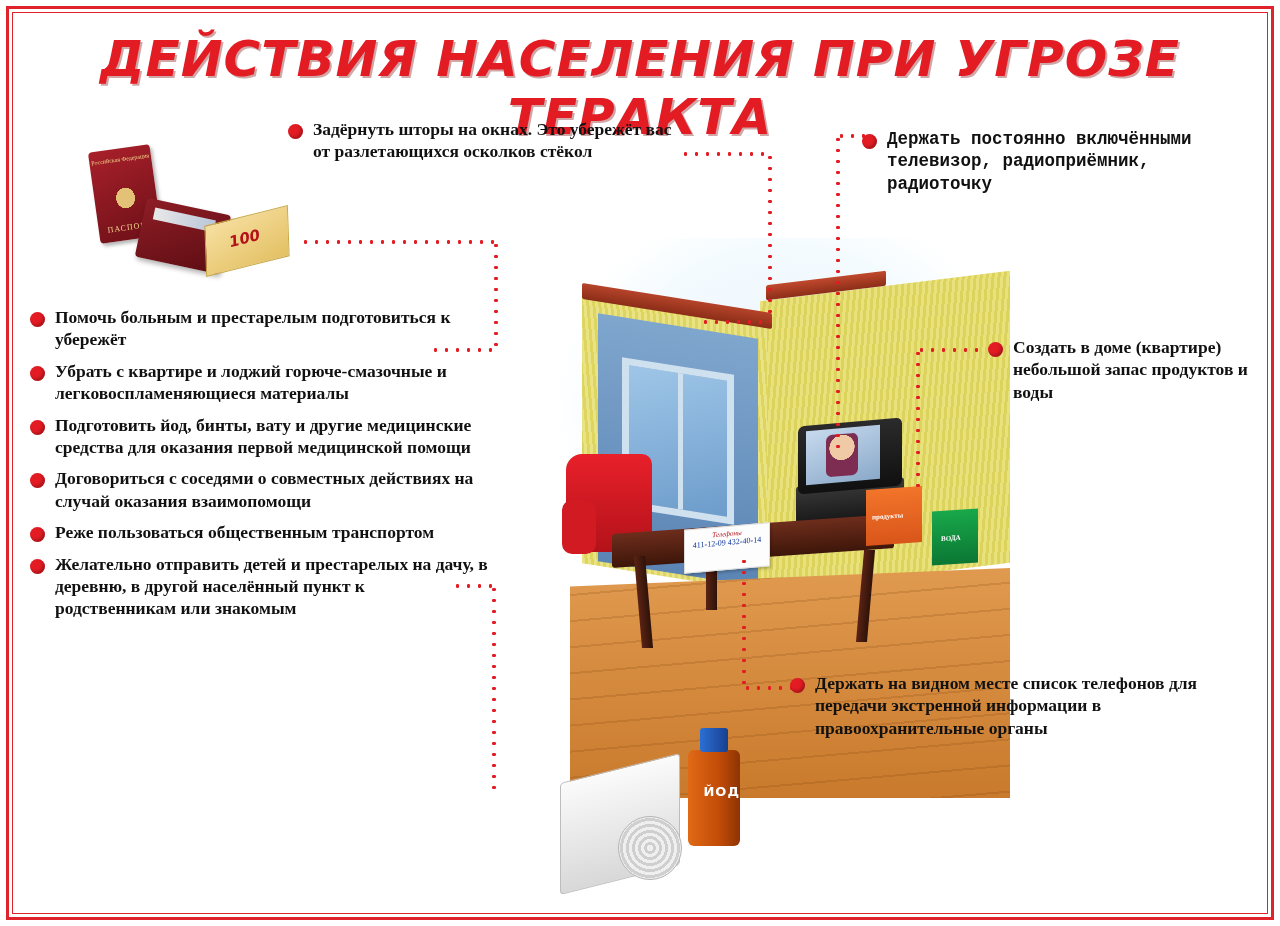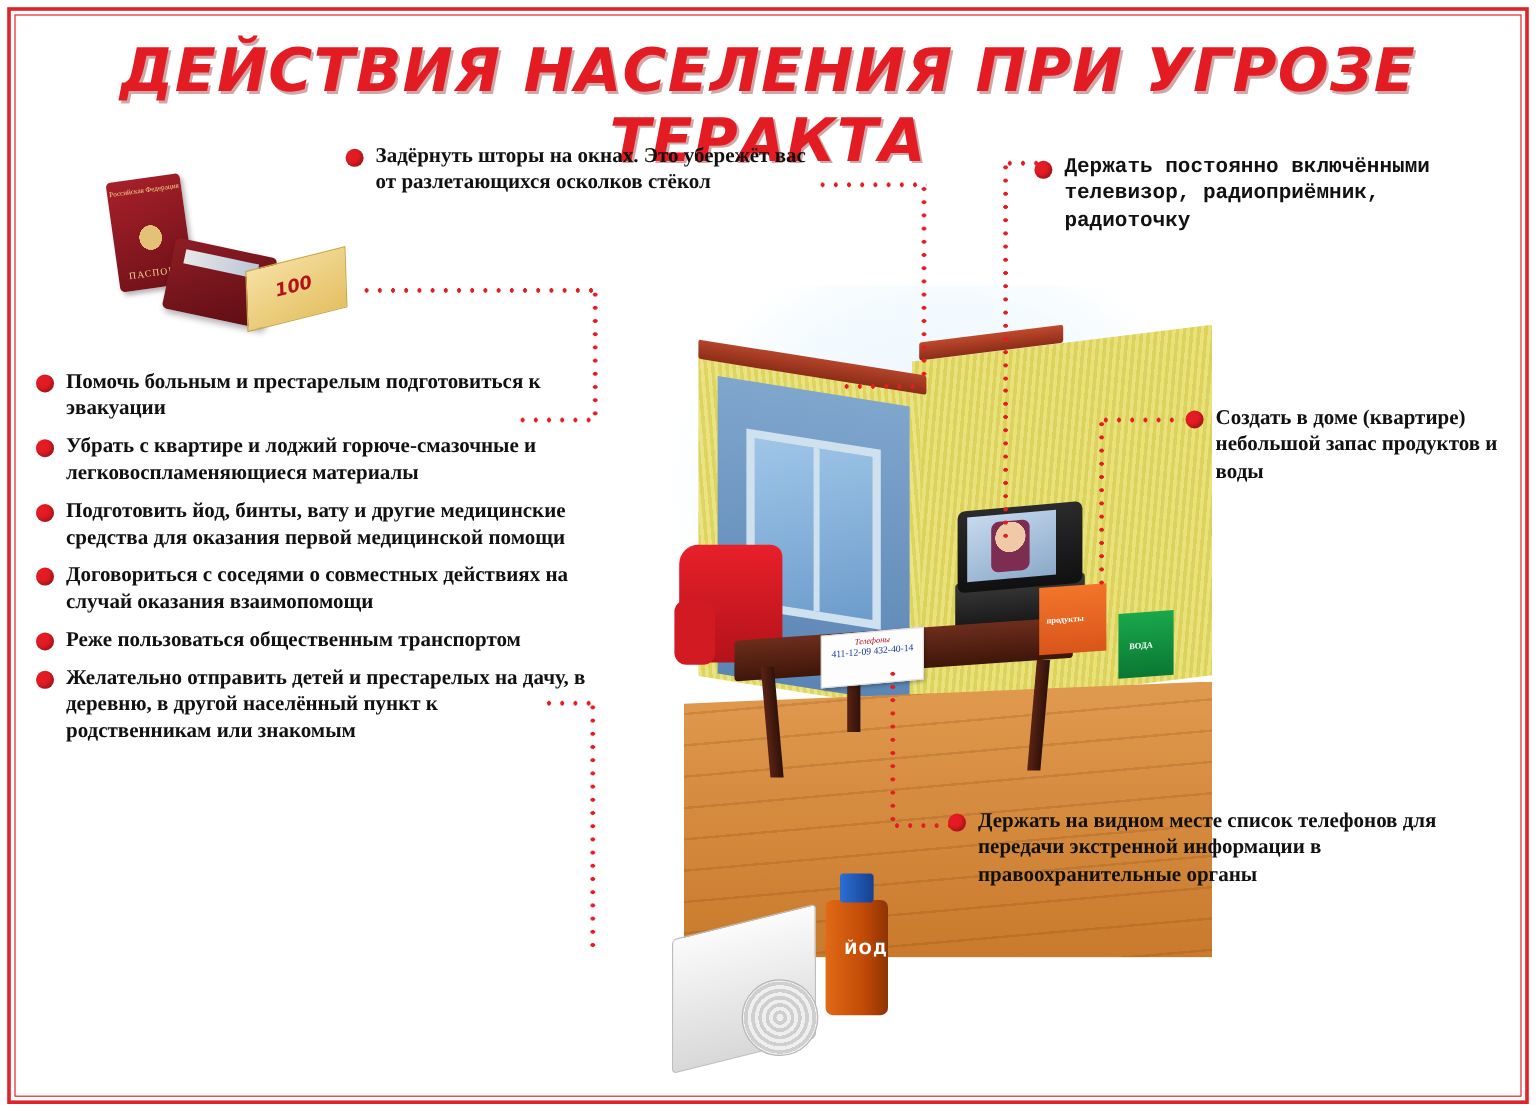--- a/index.html
+++ b/index.html
@@ -246,21 +246,21 @@
   </div>
 
   <div class="bullet" id="note-phones">
     <div class="dot"></div>
     <div class="btxt">Держать на видном месте список телефонов для передачи экстренной информации в правоохранительные органы</div>
   </div>
 
   <div id="left-list">
     <div class="item">
       <div class="dot"></div>
-      <div class="btxt">Помочь больным и престарелым подготовиться к эвакуации</div>
+      <div class="btxt">Помочь больным и престарелым подготовиться к убережёт</div>
     </div>
     <div class="item">
       <div class="dot"></div>
       <div class="btxt">Убрать с квартире и лоджий горюче-смазочные и легковоспламеняющиеся материалы</div>
     </div>
     <div class="item">
       <div class="dot"></div>
       <div class="btxt">Подготовить йод, бинты, вату и другие медицинские средства для оказания первой медицинской помощи</div>
     </div>
     <div class="item">

